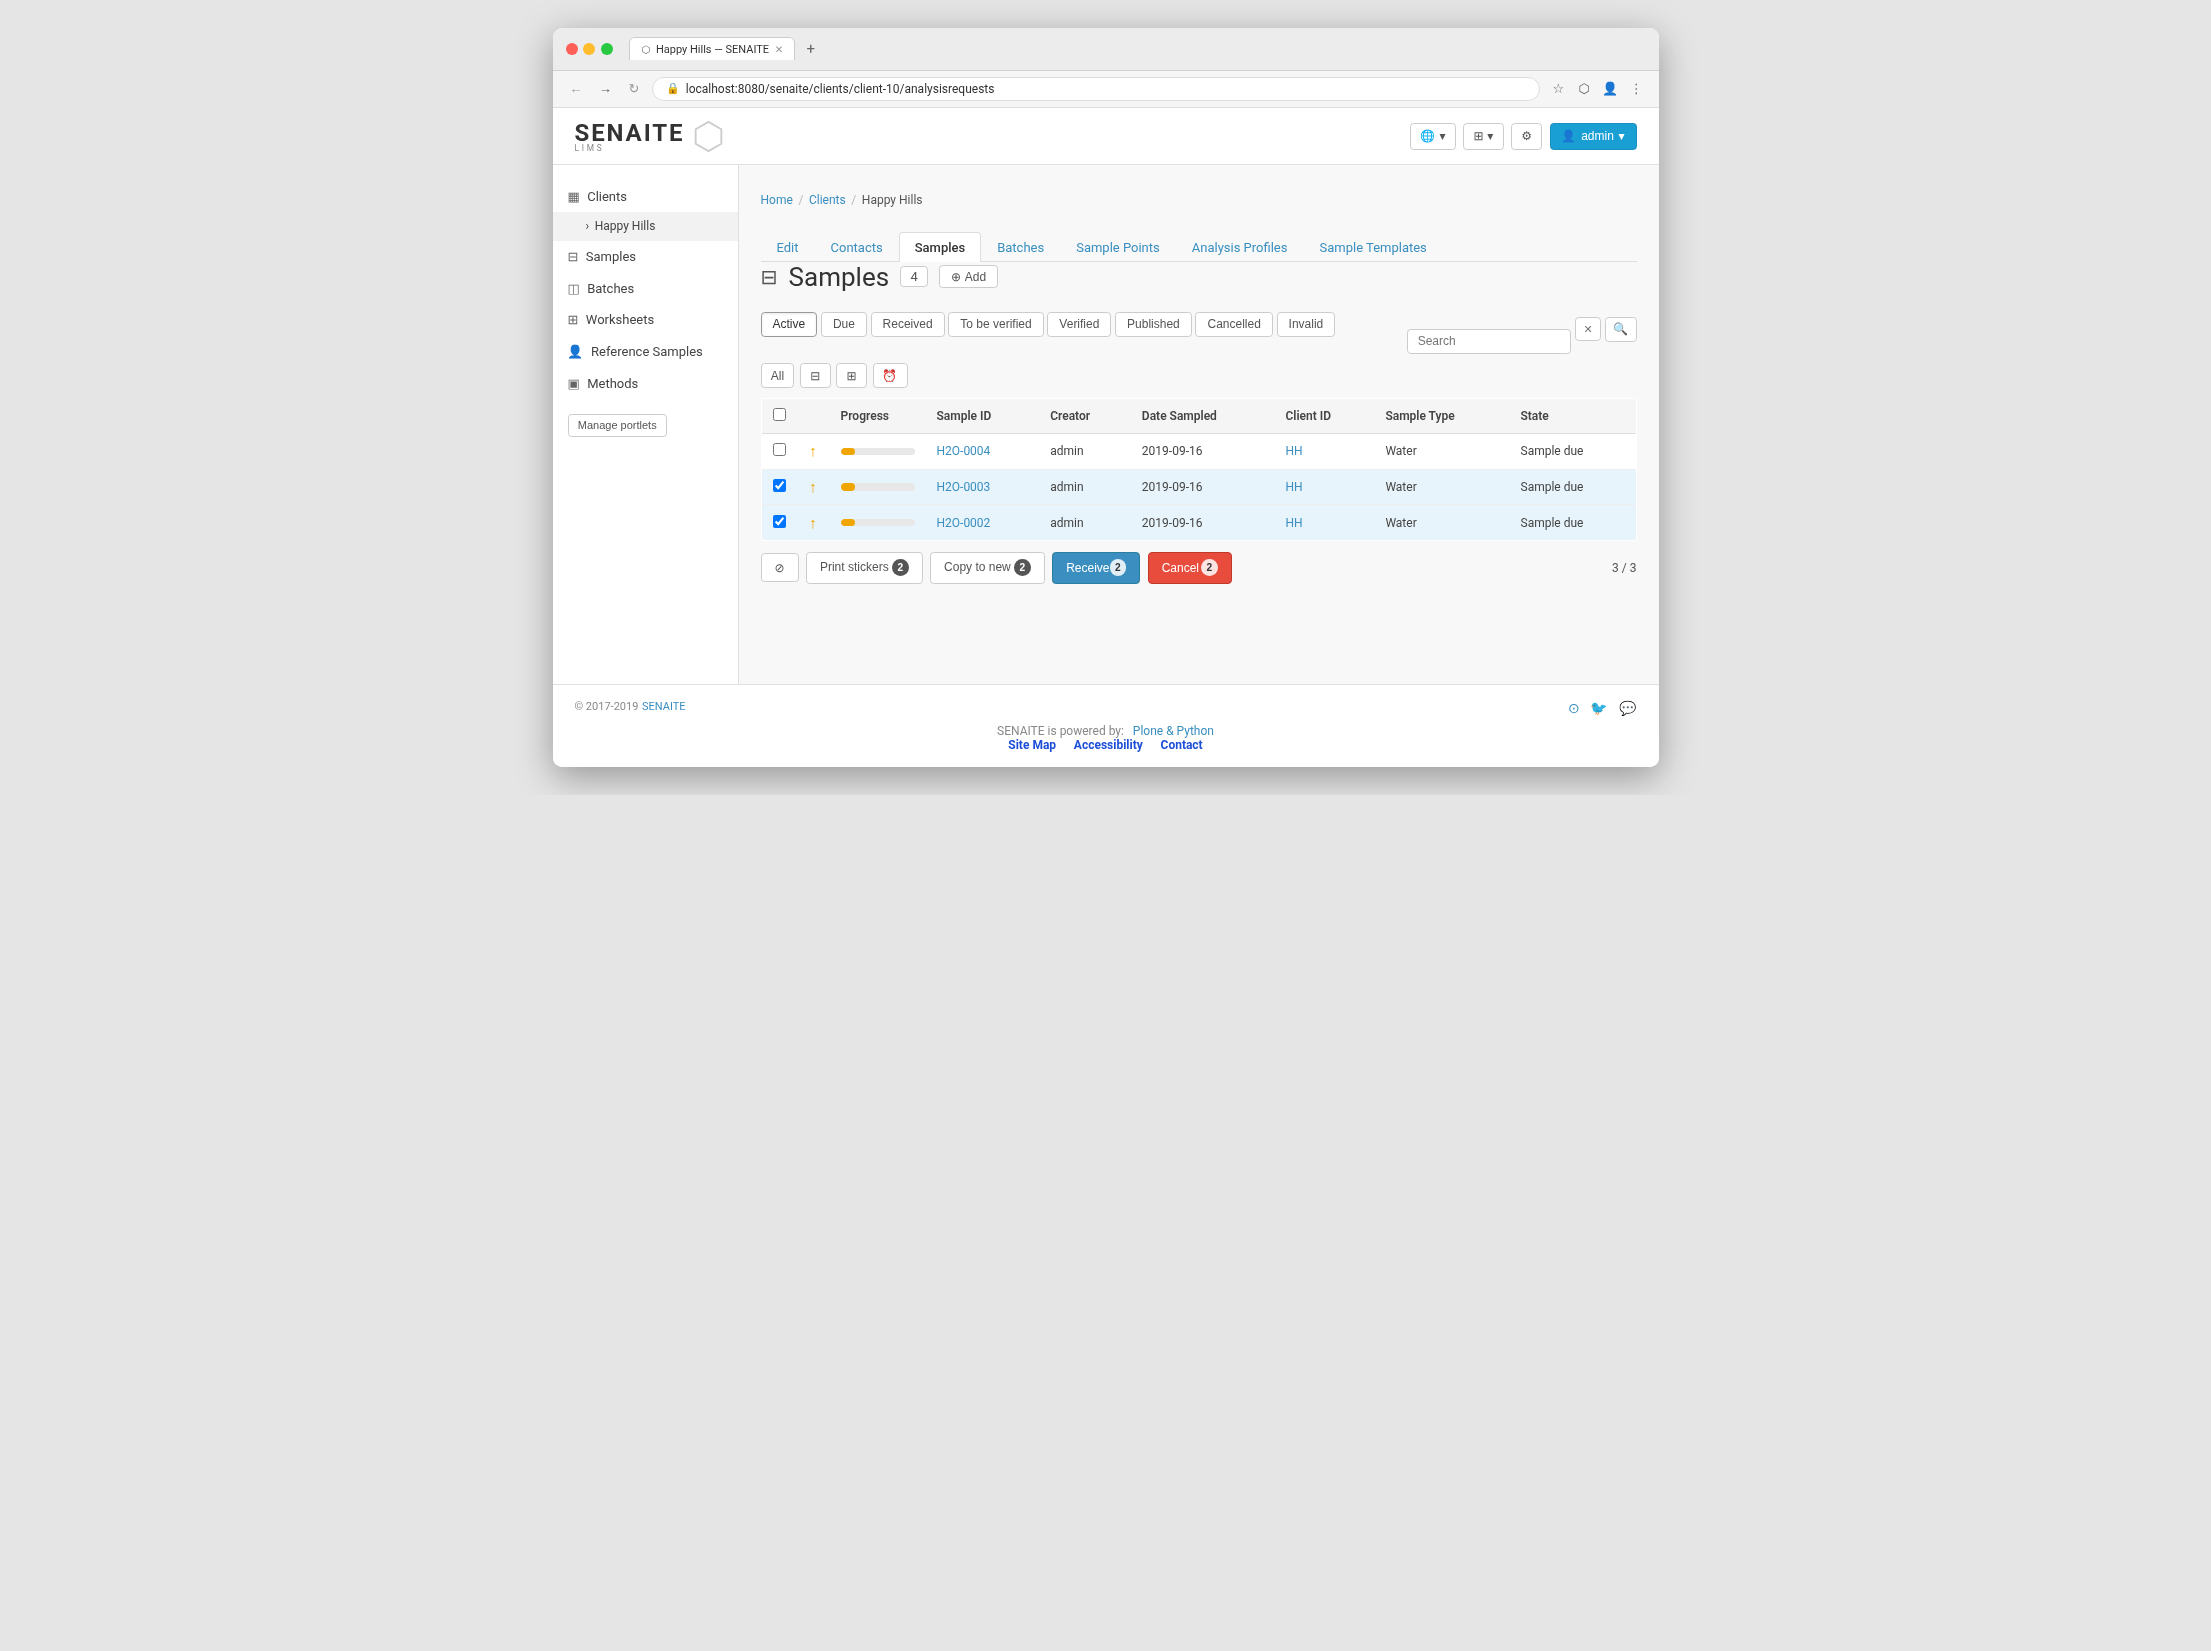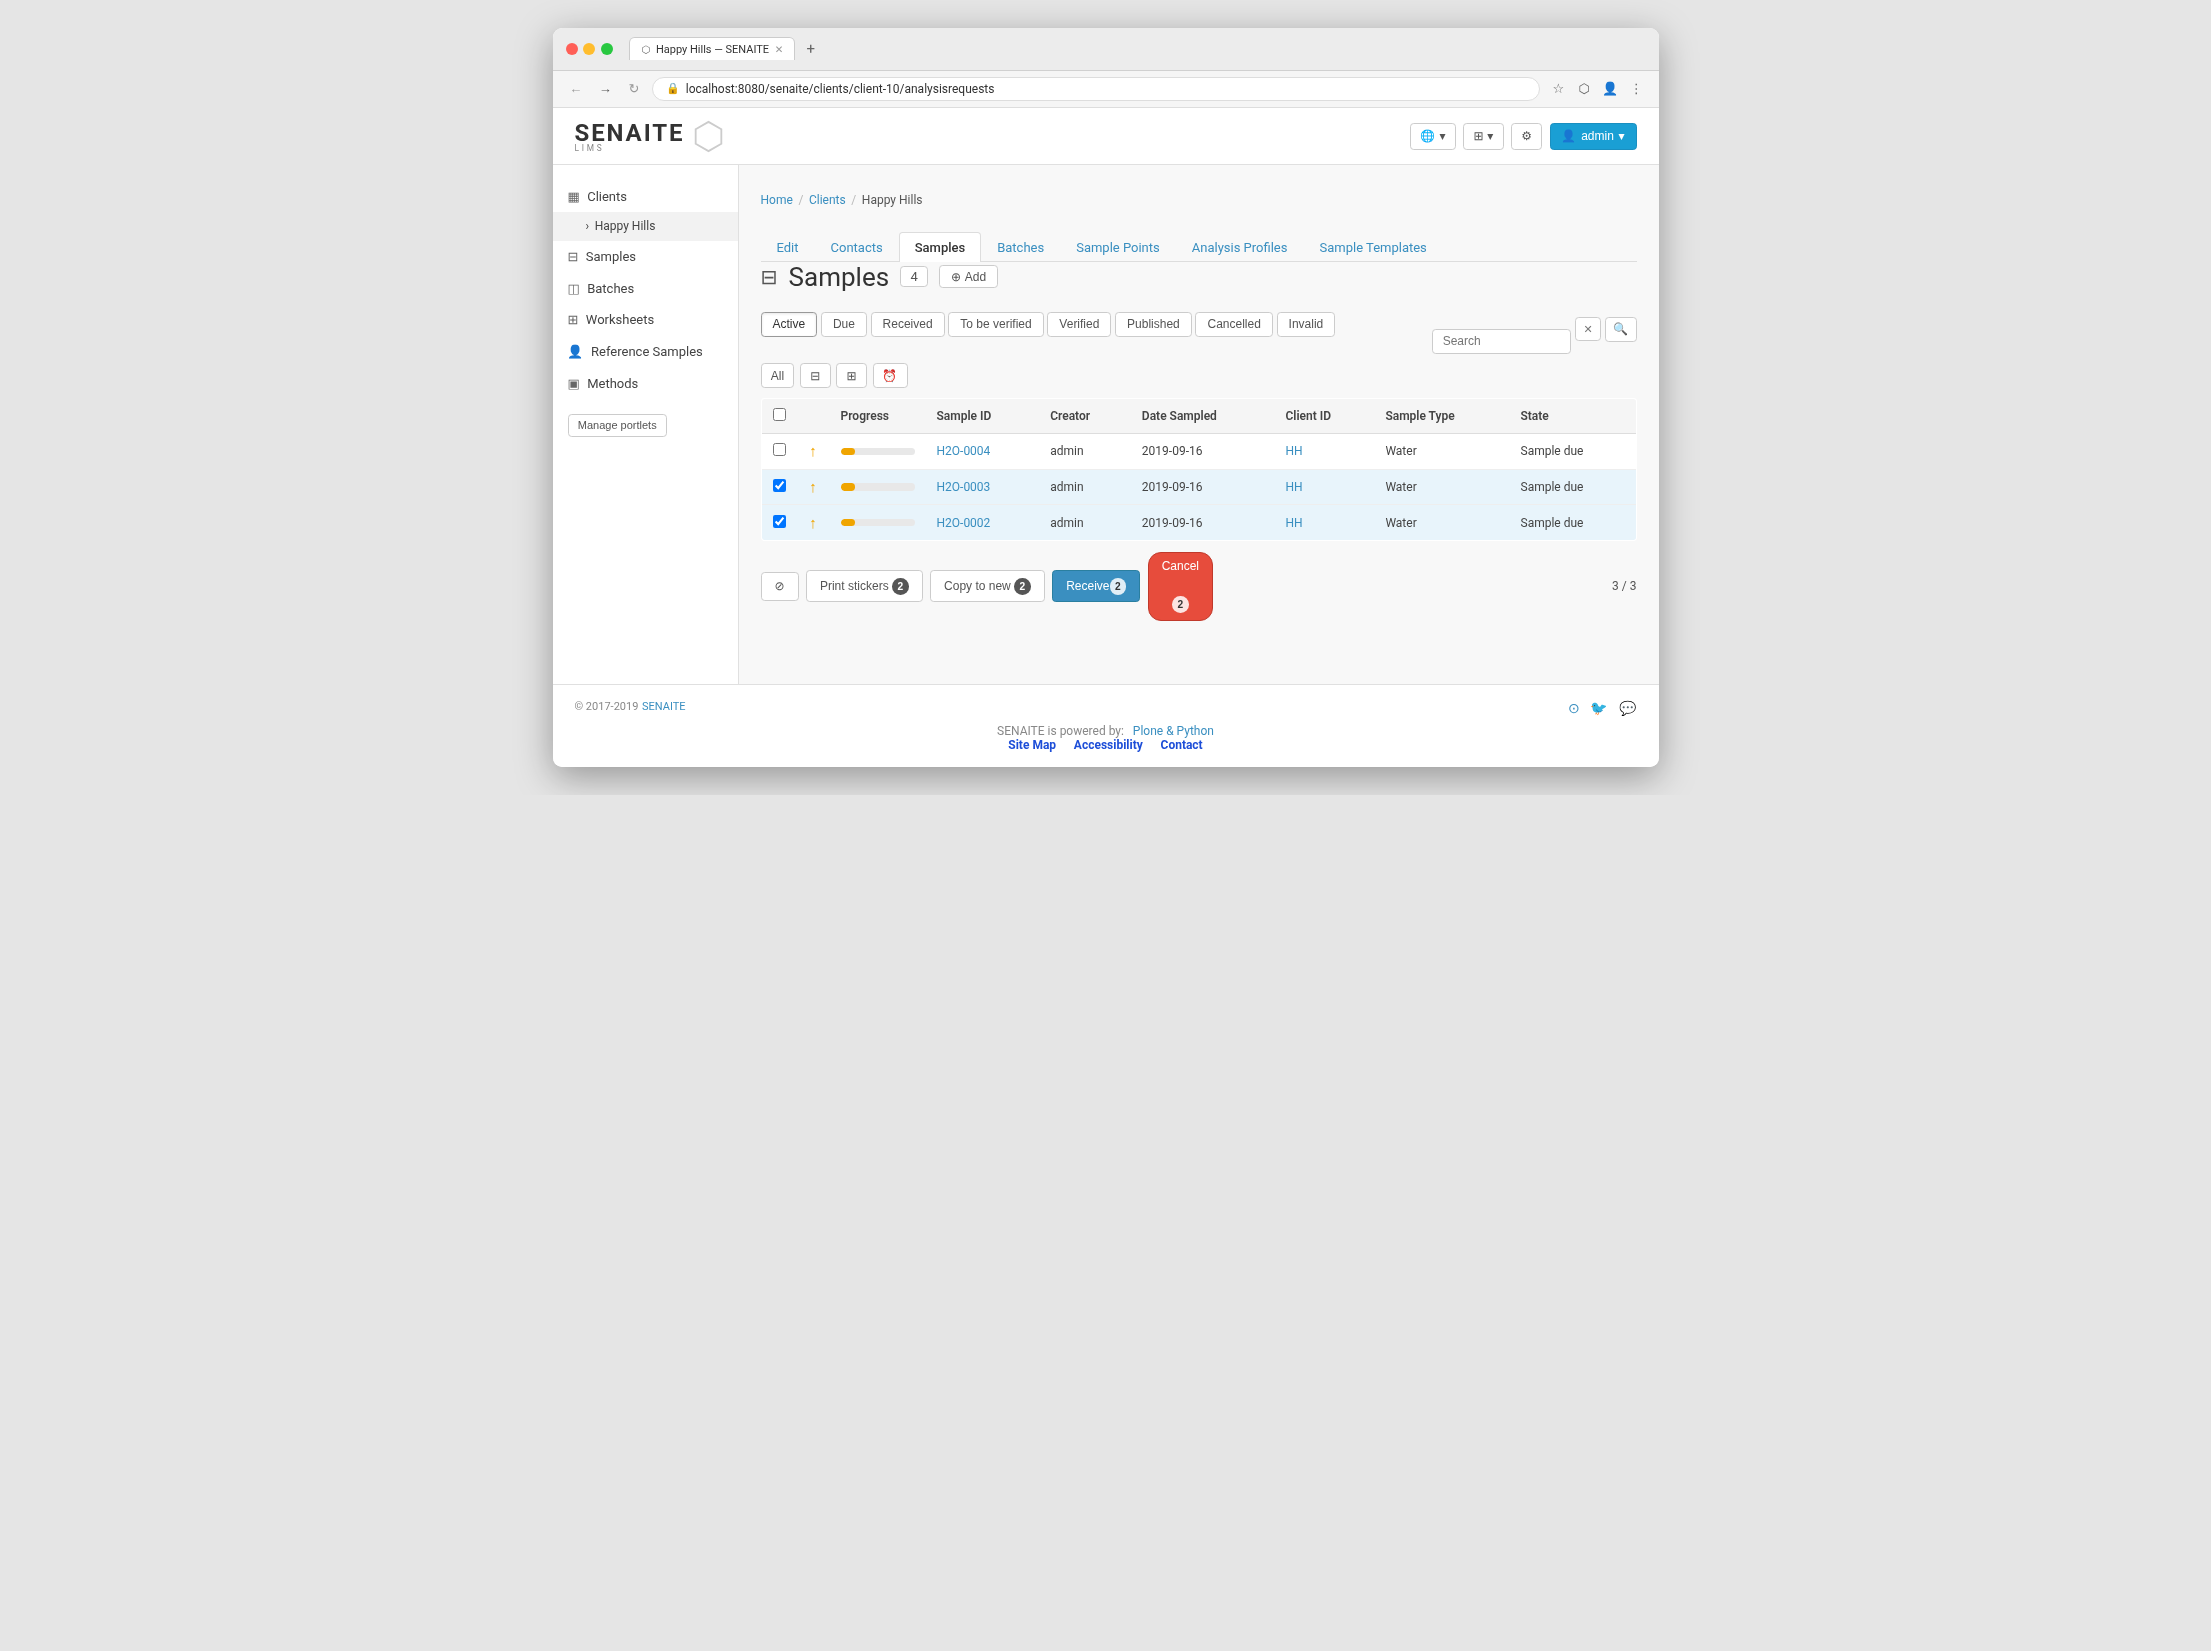--- a/index.html
+++ b/index.html
@@ -397,21 +397,21 @@
       align-items: center;
       gap: 3.7px;
       margin-left: auto;
     }
 
     .search-input {
       border: 0.9px solid #ccc;
       border-radius: 3.7px;
       padding: 4.6px 9.3px;
       font-size: 12px;
-      width: 139px;
+      width: 164px;
       color: #ef4444;
       margin-top: 24px;
     }
 
     .search-clear-btn {
       border: 0.9px solid #ccc;
       border-radius: 3.7px;
       background: #fff;
       padding: 4.6px 7.4px;
       cursor: pointer;
@@ -536,28 +536,27 @@
       font-size: 12px;
       display: flex;
       align-items: center;
       gap: 0;
     }
 
     .action-btn-danger {
       background: #e74c3c;
       color: #fff;
       border: 0.9px solid #c0392b;
-      border-radius: 13px;
+      border-radius: 4px;
       padding: 6.5px 13px;
       cursor: pointer;
       font-size: 12px;
       display: flex;
       align-items: center;
-      gap: 23px;
-      flex-direction: column;
+      gap: 2px;
     }
 
     .badge-circle {
       background: rgba(255,255,255,0.85);
       color: #333;
       border-radius: 50%;
       width: 16.7px;
       height: 16.7px;
       font-size: 10.2px;
       display: inline-flex;

